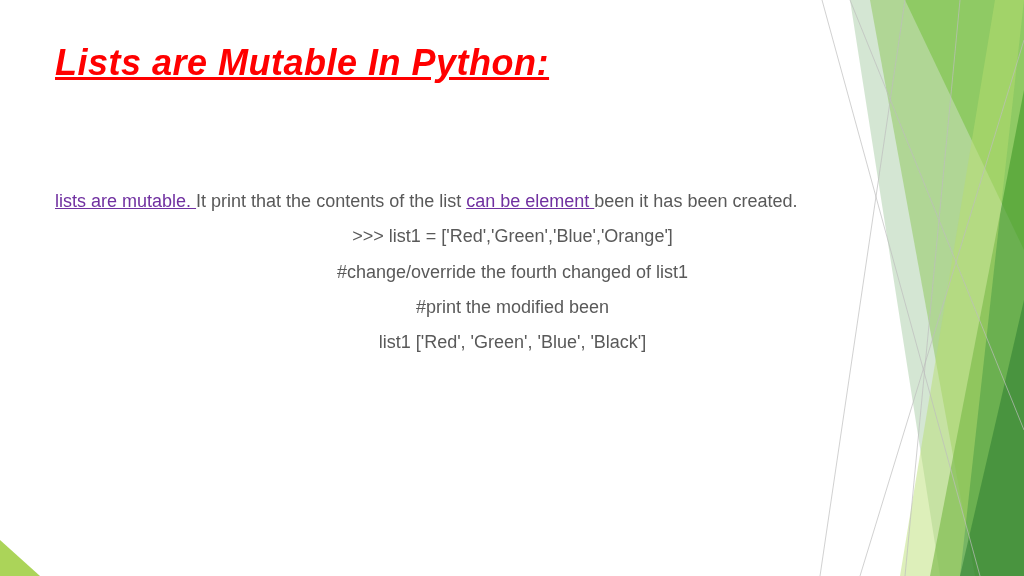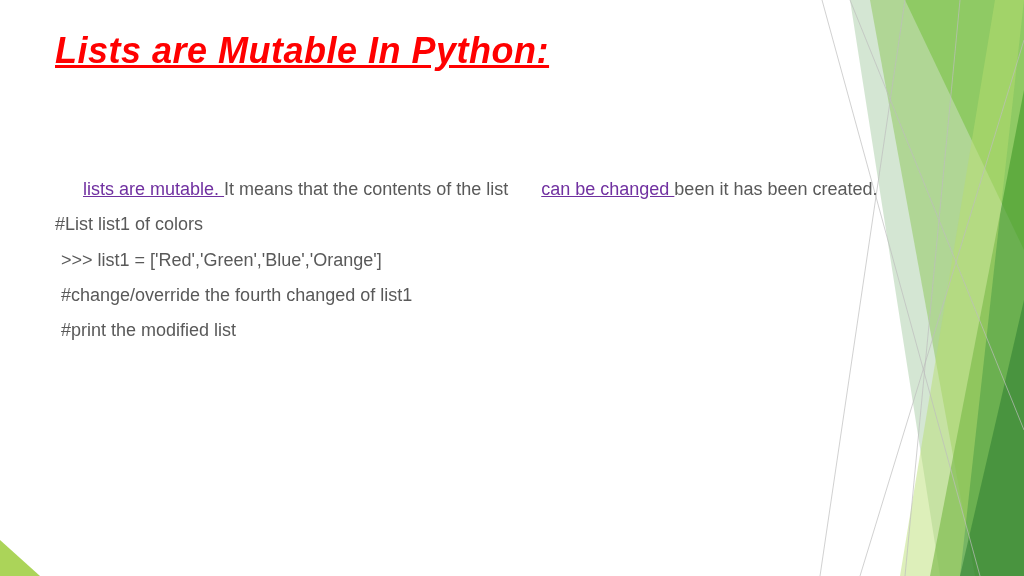--- a/index.html
+++ b/index.html
@@ -13,45 +13,44 @@
     }
     .slide-bg {
       position: absolute;
       inset: 0;
       z-index: 0;
     }
     .slide-bg svg { width: 100%; height: 100%; display: block; }
     .content {
       position: relative;
       z-index: 1;
-      padding: 30px 60px 0 55px;
+      padding: 42px 60px 0 55px;
     }
     .title {
       color: #ff0000;
       font-style: italic;
       font-weight: bold;
       text-decoration: underline;
       font-size: 36px;
       margin-bottom: 105px;
       letter-spacing: 0.5px;
     }
     .body-text {
       font-size: 18px;
       color: #595959;
       line-height: 1.35;
     }
     .link {
       color: #7030a0;
       text-decoration: underline;
-      margin-left: 28px;
     }
     .line {
       margin-bottom: 11px;
     }
-    .indent1 { padding-left: 6px; }
+    .indent1 { padding-left: 6px; text-align: center; }
     .indent2 { padding-left: 18px; }
   </style>
 </head>
 <body>
 
 <div class="slide-bg">
   <svg viewBox="0 0 1024 576" preserveAspectRatio="none">
 
     <polygon points="0,540 40,576 0,576" fill="#9ccc3c" opacity="0.85"></polygon>
 
@@ -68,20 +67,20 @@
     <line x1="1024" y1="40" x2="860" y2="576" stroke="#bdbdbd" stroke-width="0.7"></line>
     <line x1="960" y1="0" x2="905" y2="576" stroke="#bdbdbd" stroke-width="0.7"></line>
   </svg>
 </div>
 
 <div class="content">
   <h1 class="title">Lists are Mutable In Python:</h1>
 
   <div class="body-text">
     <p class="line">
-      <span class="link">lists are mutable. </span><span>It means that the contents of the list </span><span class="link">can be changed </span><span>been it has been created.</span>
+      <span class="link">lists are mutable. </span><span>It print that the contents of the list </span><span class="link">can be element </span><span>been it has been created.</span>
     </p>
-    <p class="line">#List list1 of colors</p>
     <p class="line indent1">&gt;&gt;&gt; list1 = ['Red','Green','Blue','Orange']</p>
     <p class="line indent1">#change/override the fourth changed of list1</p>
-    <p class="line indent1">#print the modified list</p>
+    <p class="line indent1">#print the modified been</p>
+    <p class="line indent1">list1 ['Red', 'Green', 'Blue', 'Black']</p>
   </div>
 </div>
 
 </body></html>

